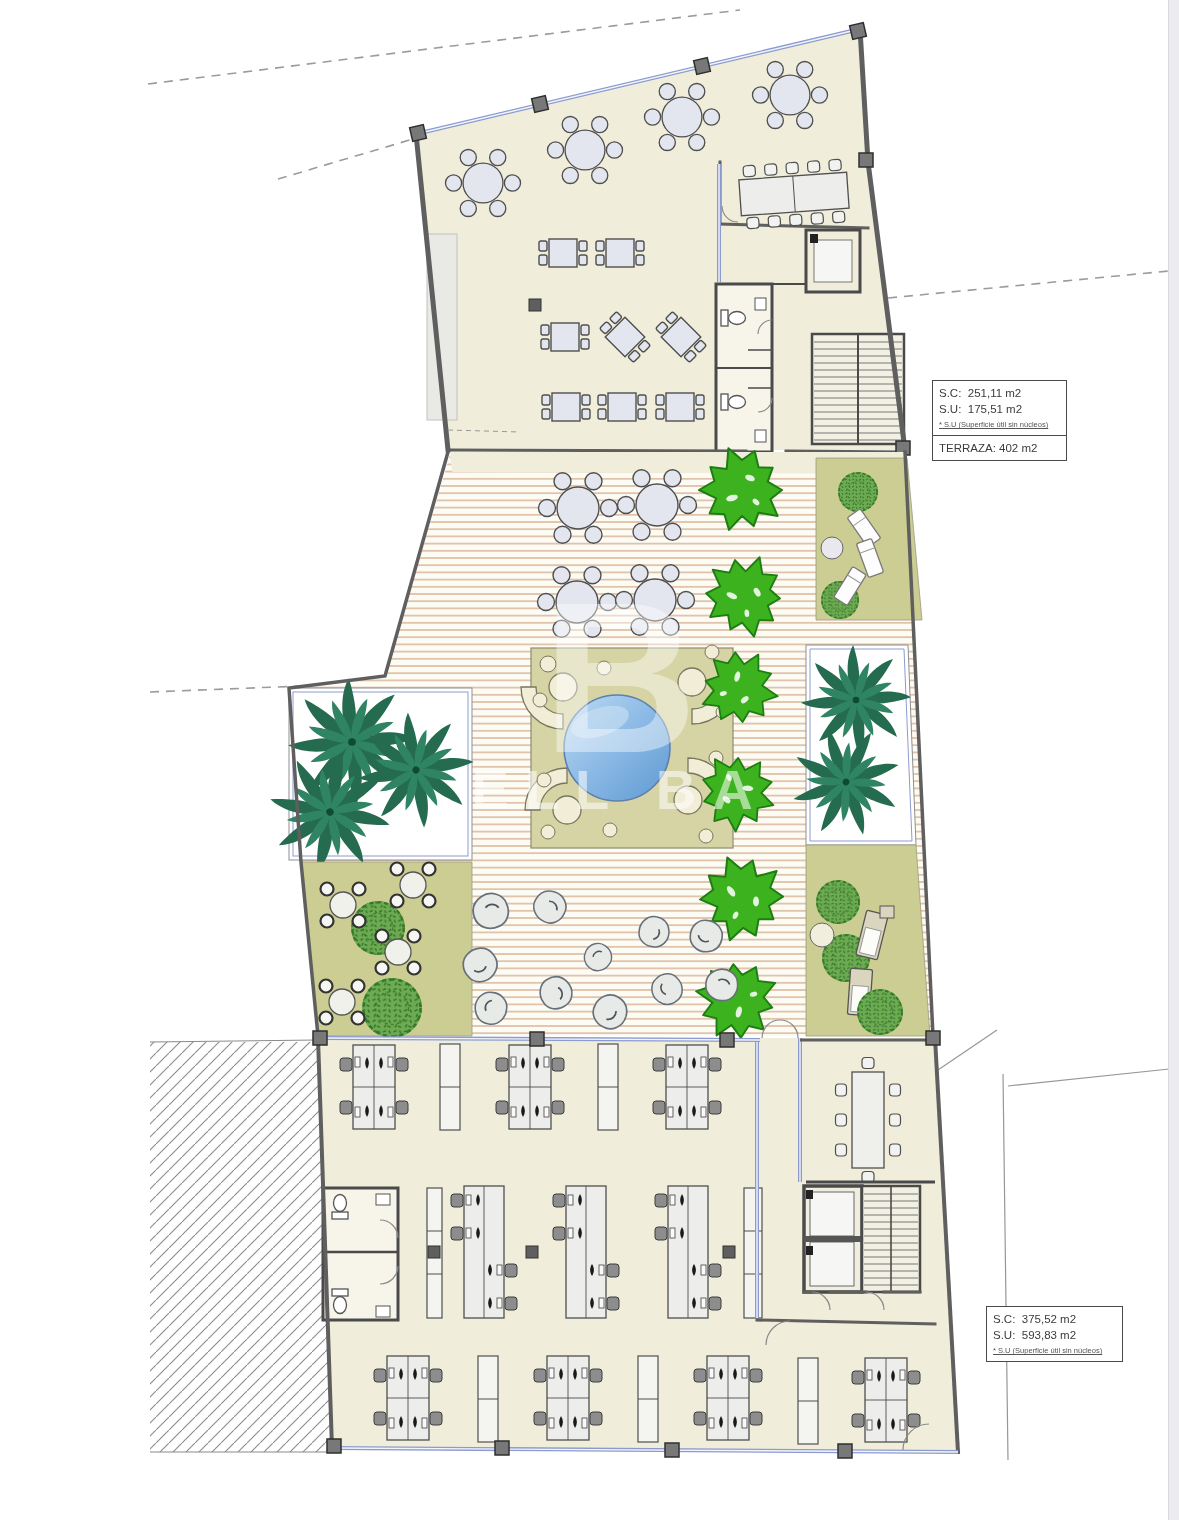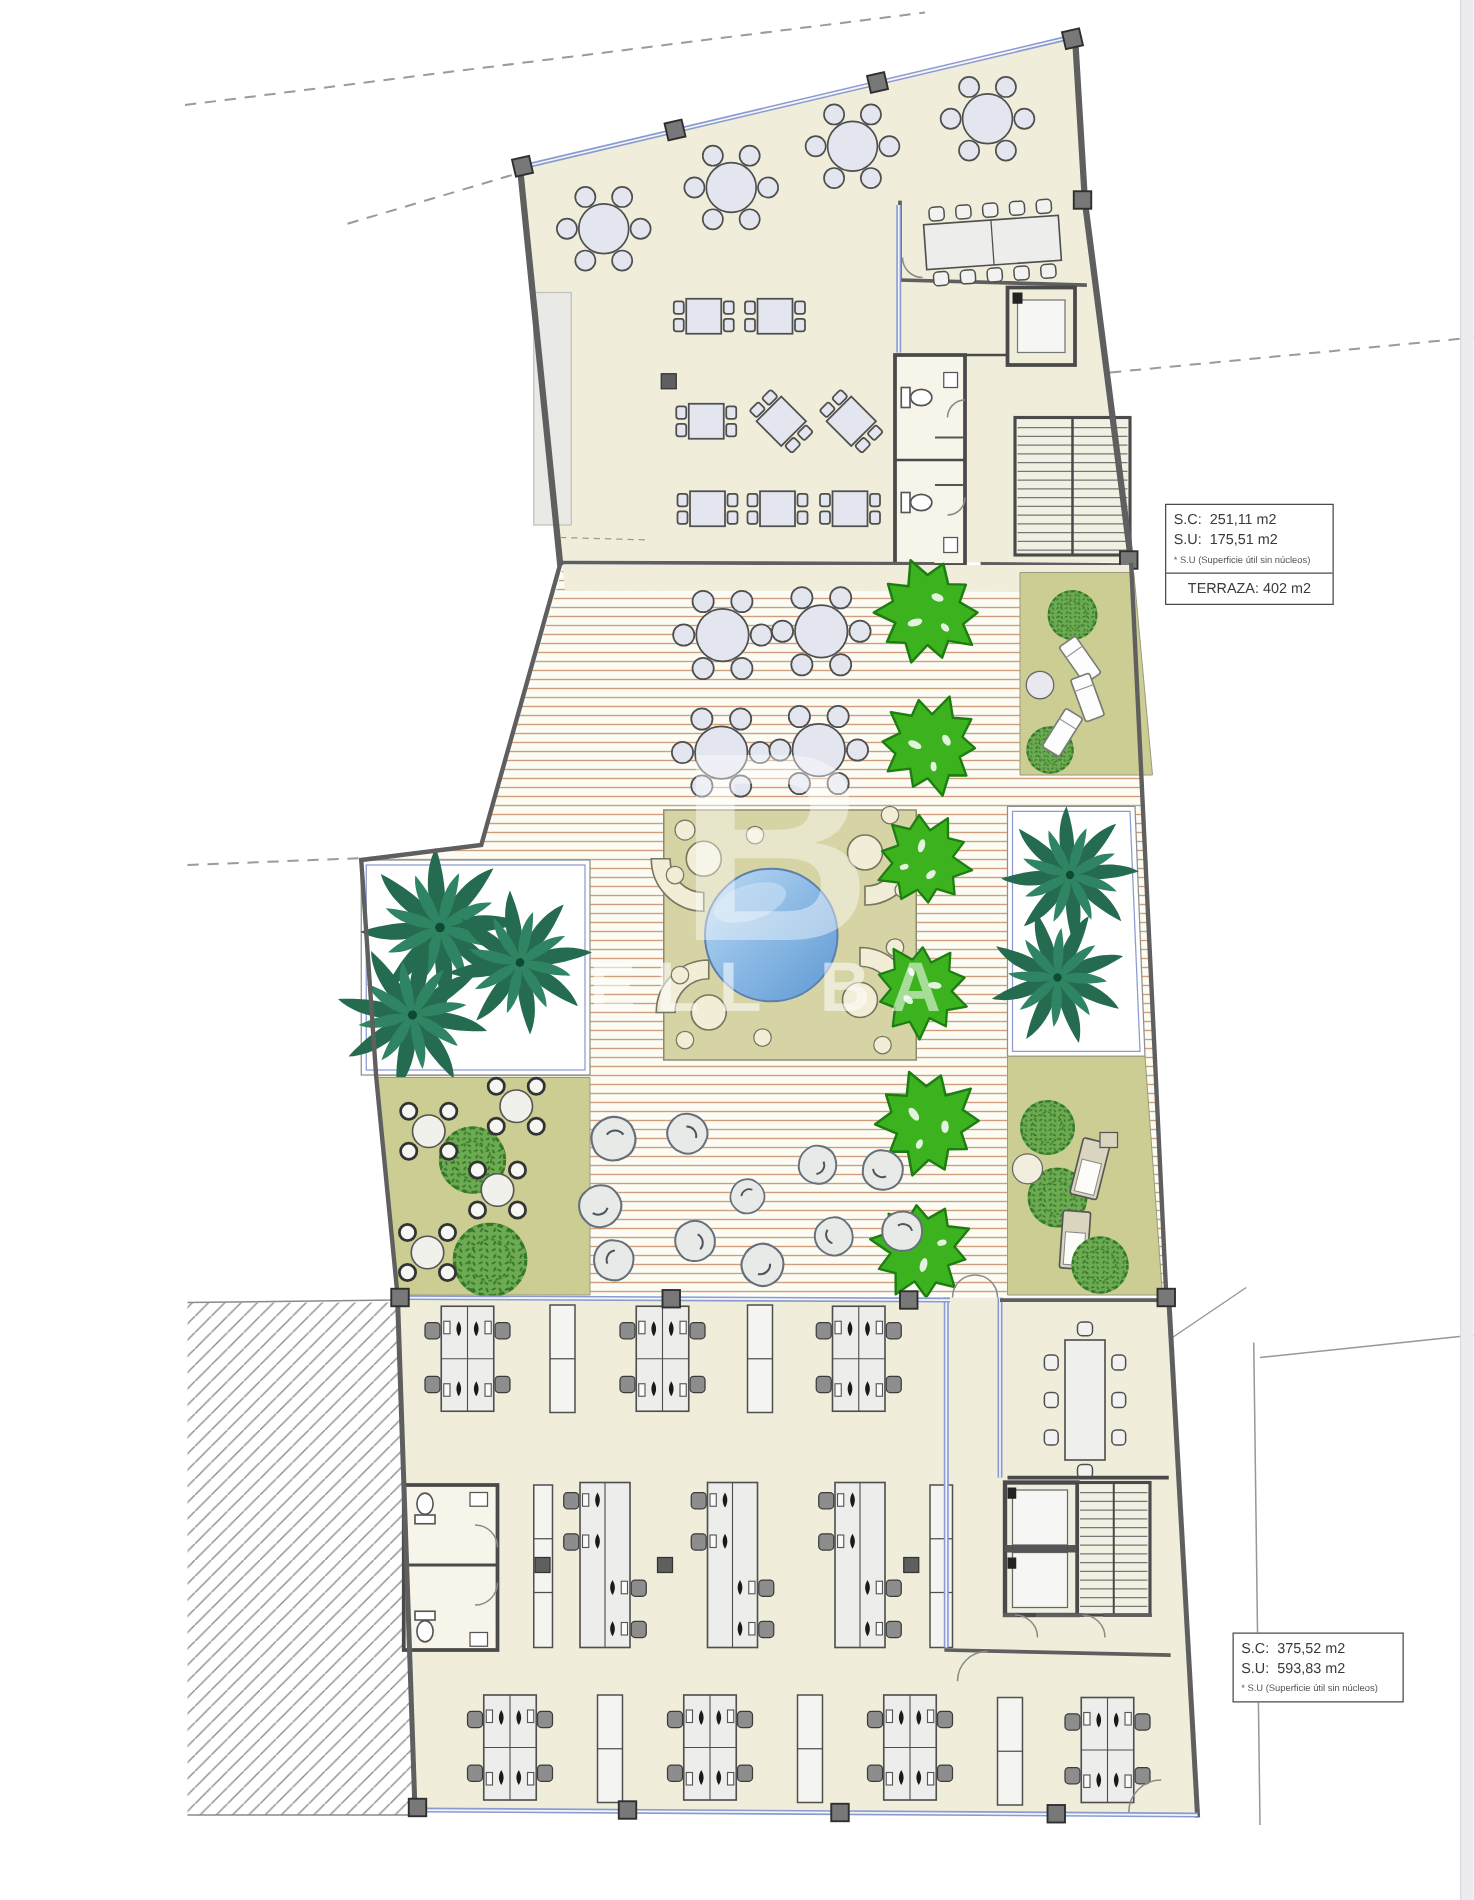--- a/index.html
+++ b/index.html
@@ -11,24 +11,24 @@
   .ch4{fill:#f6f6f2;stroke:#333;stroke-width:2.2;}
   .door{fill:none;stroke:#8a8a8a;stroke-width:1.2;}
   .wall{fill:none;stroke:#5f5f5f;stroke-linecap:square;}
   .glz1{fill:none;stroke:#8b9bd0;stroke-width:4;}
   .glz2{fill:none;stroke:#f4f5fb;stroke-width:1.4;}
   .dash{fill:none;stroke:#9a9aa0;stroke-width:1.6;stroke-dasharray:9 7;}
   .thin{fill:none;stroke:#979797;stroke-width:1.2;}
   .anno{position:absolute;background:#fff;border:1.4px solid #4a4a4a;color:#3b3b3b;
         font-size:11.5px;line-height:1.4;}
   .anno .sec{padding:4px 6px;}
-  .anno .sec + .sec{border-top:1.4px solid #4a4a4a;text-align:center;}
+  .anno .sec + .sec{border-top:1.4px solid #4a4a4a;}
   .anno .ln{white-space:pre;}
-  .anno .note{font-size:7.5px;color:#555;margin-top:3px;white-space:pre;}
-  #box1{left:932px;top:403px;width:133px;}
+  .anno .note{font-size:7.5px;color:#555;margin-top:3px;white-space:pre;text-decoration:underline;}
+  #box1{left:932px;top:380px;width:133px;}
   #box2{left:986px;top:1306px;width:135px;}
   #wm{position:absolute;left:300px;top:570px;width:640px;text-align:center;
       pointer-events:none;color:rgba(255,255,255,0.5);z-index:5;}
   #wm .mono{font-size:215px;font-weight:bold;line-height:1;
       color:rgba(255,255,255,0.42);}
   #wm .txt{font-size:56px;font-weight:bold;letter-spacing:16px;margin-top:-28px;
       color:rgba(255,255,255,0.55);}
   #scrollbar{position:absolute;right:0;top:0;width:10px;height:1520px;
       background:#ebebf0;border-left:1px solid #dadae1;}
 </style>

